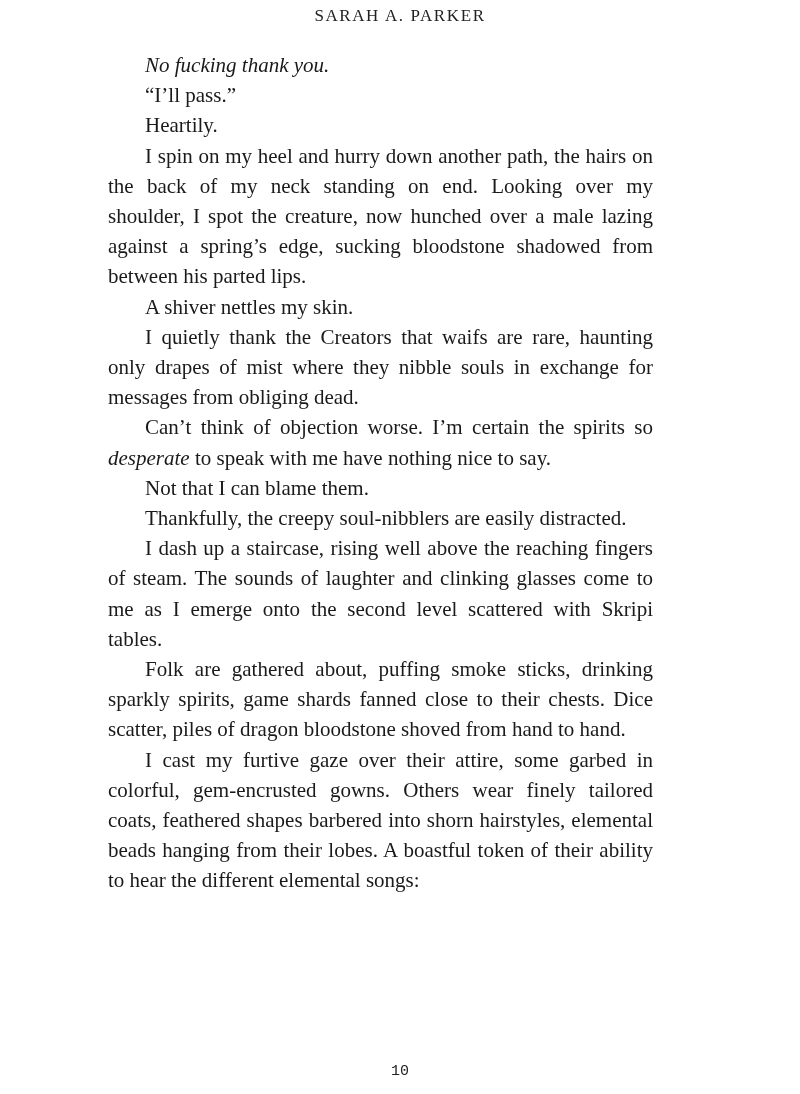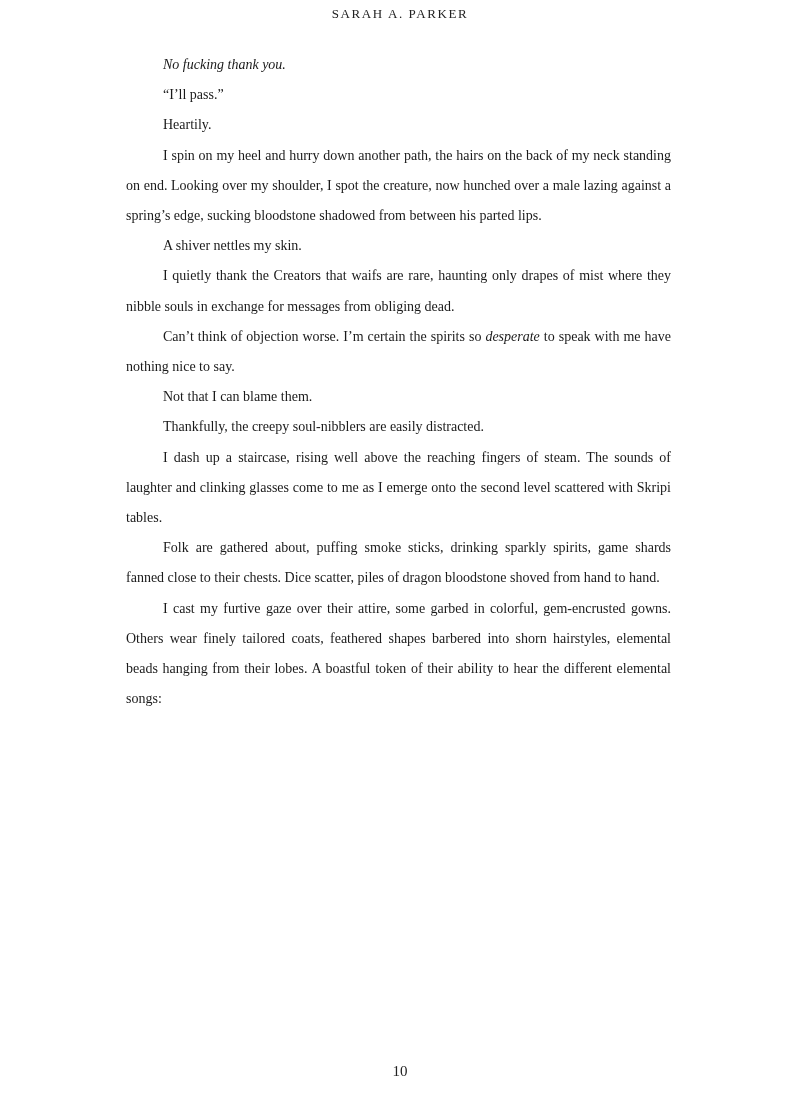--- a/index.html
+++ b/index.html
@@ -1,32 +1,32 @@
 <!DOCTYPE html>
 <html><head>
   <meta charset="utf-8">
   <style>
     html, body { margin: 0; padding: 0; background: #ffffff; }
     body { width: 800px; height: 1094px; position: relative; overflow: hidden; color: #1a1a1a; }
     .page { position: absolute; left: 0; top: 0; width: 800px; height: 1094px; }
     .running-head {
       position: absolute; top: 6px; left: 0; width: 800px; text-align: center;
-      font-family: "Liberation Serif", serif; font-size: 13px; letter-spacing: 1.6px;
+      font-family: "Liberation Serif", serif; font-size: 17px; letter-spacing: 1.6px;
       color: #222;
     }
     .body-text {
-      position: absolute; left: 126px; top: 50px; width: 545px;
-      font-family: "Liberation Serif", serif; font-size: 14px; line-height: 30.2px;
+      position: absolute; left: 108px; top: 50px; width: 545px;
+      font-family: "Liberation Serif", serif; font-size: 21px; line-height: 30.2px;
       color: #1a1a1a;
     }
     .body-text p { margin: 0; text-indent: 37px; text-align: justify; hyphens: manual; }
     .body-text em { font-style: italic; }
     .folio {
       position: absolute; top: 1063px; left: 0; width: 800px; text-align: center;
-      font-family: Liberation Serif, serif; font-size: 15px; color: #222;
+      font-family: Liberation Mono, monospace; font-size: 15px; color: #222;
     }
   </style>
 </head>
 <body>
 
 <div class="page">
   <div class="running-head">SARAH A. PARKER</div>
 
   <div class="body-text">
     <p><em>No fucking thank you.</em></p>

